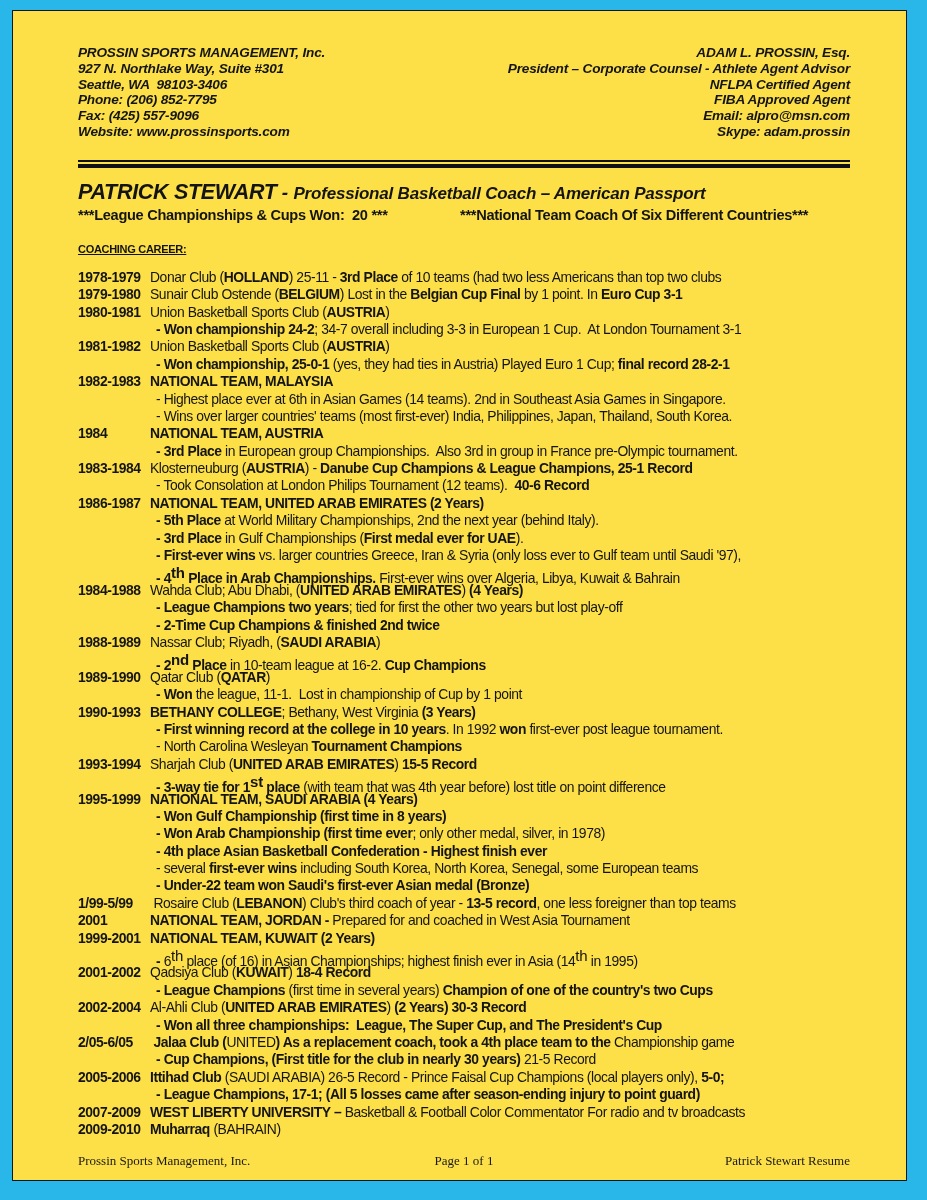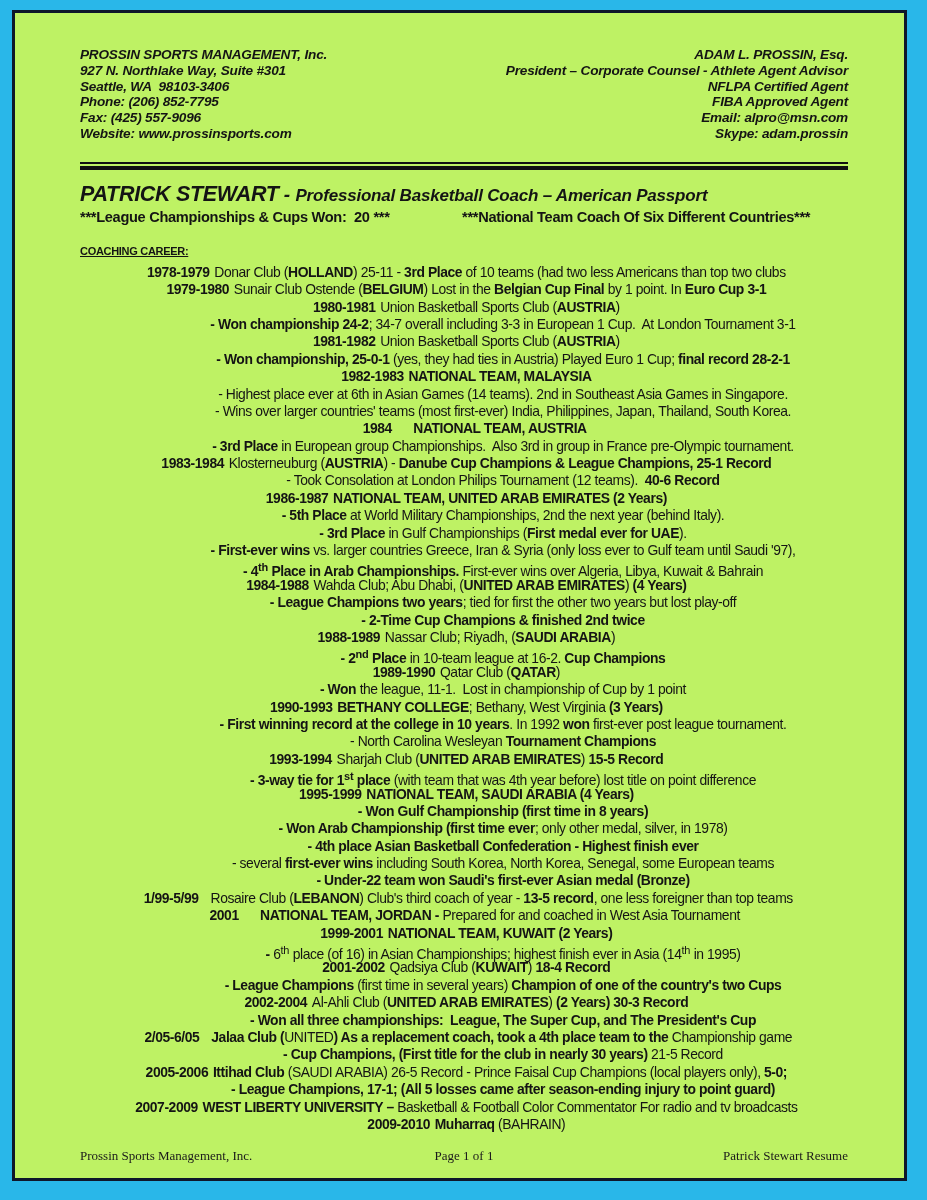--- a/index.html
+++ b/index.html
@@ -6,22 +6,22 @@
   body{
     width:927px;height:1200px;
     background:#29b7e9;
     overflow:hidden;
     font-family:"Liberation Sans", sans-serif;
     color:#141414;
   }
   .page{
     position:absolute;
     top:10px;left:12px;right:20px;bottom:19px;
-    background:#bef264;
-    border:3px solid #0f172a;
+    background:#fde047;
+    border:1px solid #0f172a;
     box-sizing:border-box;
     overflow:hidden;
   }
   .content{padding:0 56px 0 65px;}
   
   .hdr{display:flex;justify-content:space-between;padding-top:34px;}
   .hdr .line{
     font-weight:bold;font-style:italic;
     font-size:13.6px;line-height:15.8px;
     letter-spacing:-0.2px;white-space:pre;
@@ -37,29 +37,29 @@
   .title{margin-top:11px;white-space:pre;line-height:26px;}
   .title .name{font-size:21.5px;font-weight:bold;font-style:italic;letter-spacing:-0.3px;text-align:center;}
   .title .dash{font-size:19px;font-weight:bold;font-style:italic;}
   .title .role{font-size:17px;font-weight:bold;font-style:italic;letter-spacing:-0.2px;}
   .subtitle{white-space:pre;font-weight:bold;font-size:14.6px;line-height:17px;letter-spacing:-0.3px;}
   .subtitle .left{display:inline-block;min-width:382px;}
   
   .sect{margin-top:17px;font-weight:bold;font-size:11px;line-height:17px;
         text-decoration:underline;letter-spacing:-0.3px;}
   
-  .career{margin-top:4px;text-align:center;}
+  .career{margin-top:11px;}
   .cline{
     font-size:13.9px;line-height:17.4px;height:17.4px;
     letter-spacing:-0.42px;white-space:pre;
   }
   .cline .year{display:inline-block;width:72px;font-weight:bold;}
   .cline.ind{padding-left:78px;}
   .cline .b{font-weight:bold;}
-  .cline .sup{font-size:11px;vertical-align:4.5px;letter-spacing:-0.2px;}
+  .cline .sup{font-size:15px;vertical-align:4.5px;letter-spacing:-0.2px;}
   
   .footer{
     display:flex;margin-top:15px;
     font-family:"Liberation Serif", serif;
     font-size:13px;line-height:15px;color:#1a1a1a;
   }
   .footer .fl{flex:1;text-align:left;}
   .footer .fc{flex:1;text-align:center;}
   .footer .fr{flex:1;text-align:right;}
 </style>

